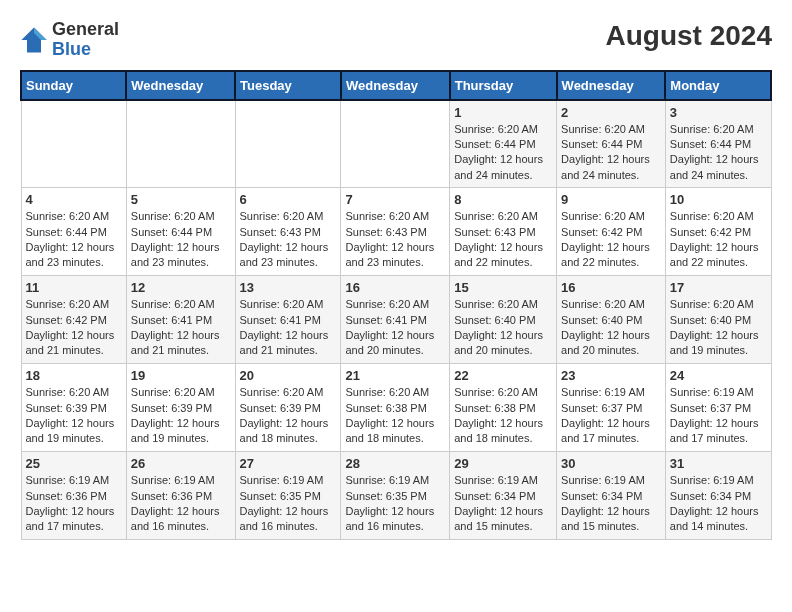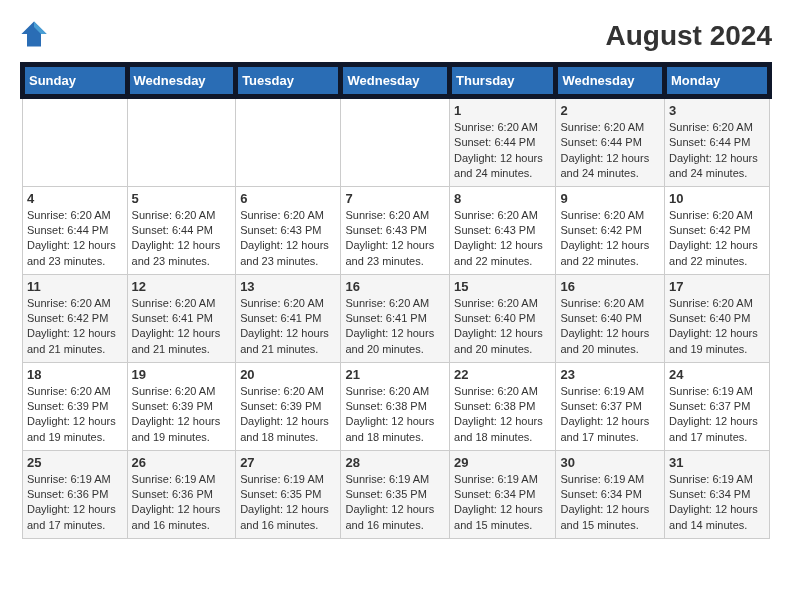--- a/index.html
+++ b/index.html
@@ -57,21 +57,21 @@
       border-collapse: collapse;
       font-size: 11px;
     }
     thead tr th {
       background-color: #2a6db5;
       color: #fff;
       padding: 6px 4px;
       text-align: left;
       font-size: 13px;
       font-weight: bold;
-      border: 5px solid #0f172a;
+      border: 2px solid #0f172a;
     }
     tbody tr td {
       border: 1px solid #ccc;
       vertical-align: top;
       padding: 4px 4px;
       height: 88px;
       width: 113px;
       background: #fff;
     }
     tbody tr:nth-child(odd) td {
@@ -95,20 +95,24 @@
   </style>
 </head>
 <body>
 
 <div class="header">
   <div class="logo">
     <svg class="logo-icon" viewBox="0 0 40 40">
       <polygon points="20,2 38,20 30,20 30,38 10,38 10,20 2,20" fill="#2a6db5"></polygon>
       <polygon points="20,2 38,20 30,20 20,10" fill="#4a9fd5"></polygon>
     </svg>
+    <div class="logo-text">
+      <span class="logo-general">General</span>
+      <span class="logo-blue">Blue</span>
+    </div>
   </div>
   <div class="title-block">
     <div class="month-title">August 2024</div>
   </div>
 </div>
 
 <table>
   <thead>
     <tr>
       <th>Sunday</th>

